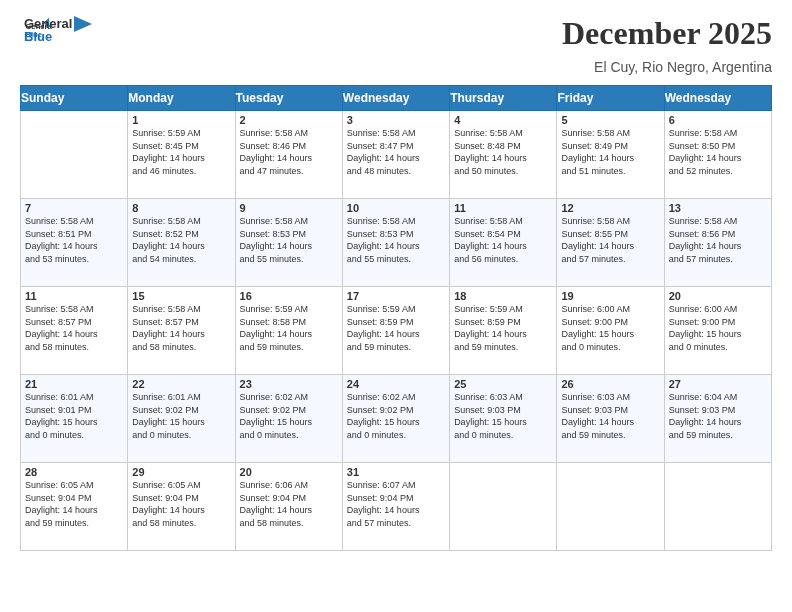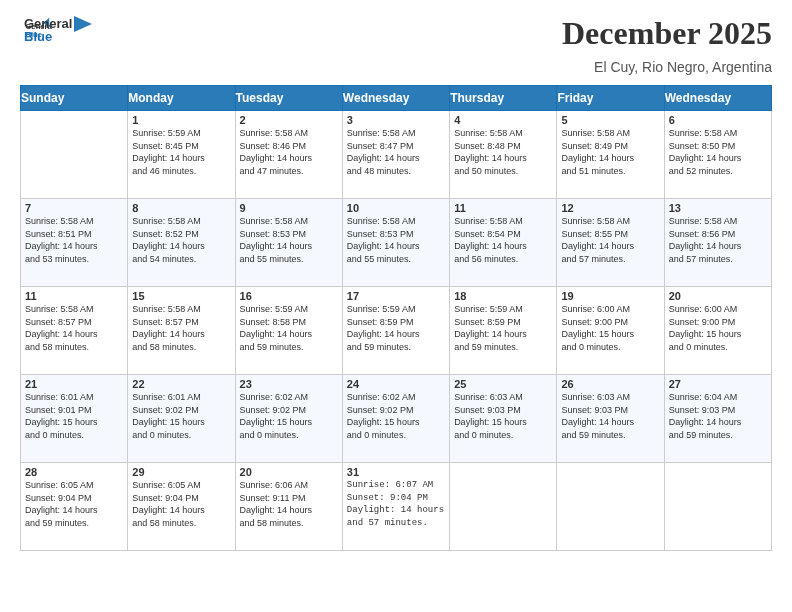--- a/index.html
+++ b/index.html
@@ -337,27 +337,27 @@
           <td>
             <span class="day-num">29</span>
             <div class="day-info" style="white-space: pre-line;">Sunrise: 6:05 AM
 Sunset: 9:04 PM
 Daylight: 14 hours
 and 58 minutes.</div>
           </td>
           <td>
             <span class="day-num">20</span>
             <div class="day-info" style="white-space: pre-line;">Sunrise: 6:06 AM
-Sunset: 9:11 PM
+Sunset: 9:04 PM
 Daylight: 14 hours
 and 58 minutes.</div>
           </td>
           <td>
             <span class="day-num">31</span>
-            <div class="day-info" style="white-space: pre-line; font-family: Liberation Mono, monospace;">Sunrise: 6:07 AM
+            <div class="day-info" style="white-space: pre-line;">Sunrise: 6:07 AM
 Sunset: 9:04 PM
 Daylight: 14 hours
 and 57 minutes.</div>
           </td>
           <td class="empty-cell"></td>
           <td class="empty-cell"></td>
           <td class="empty-cell"></td>
         </tr>
       </tbody>
   </table>

